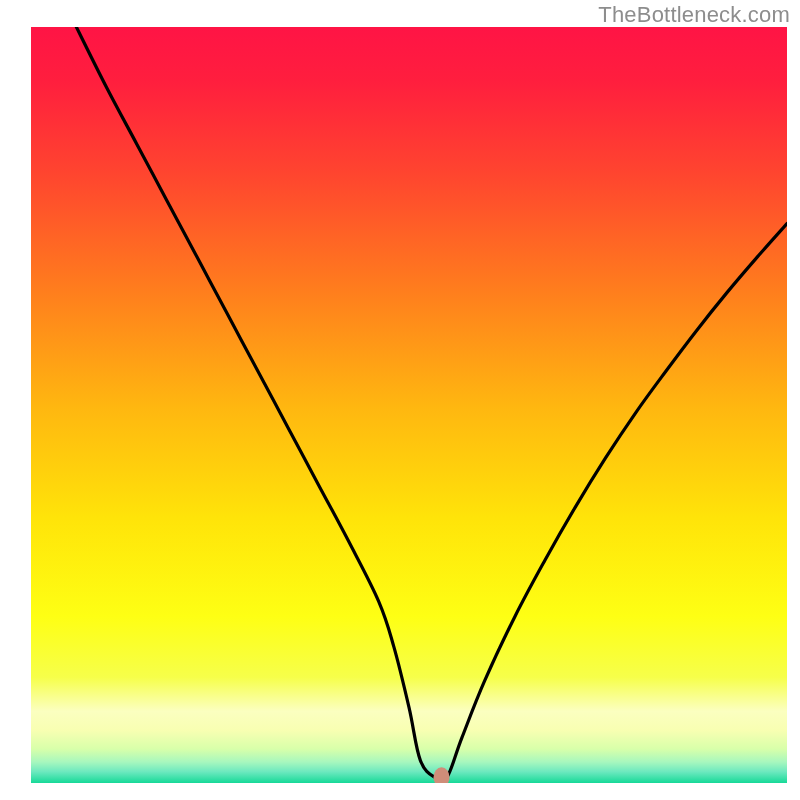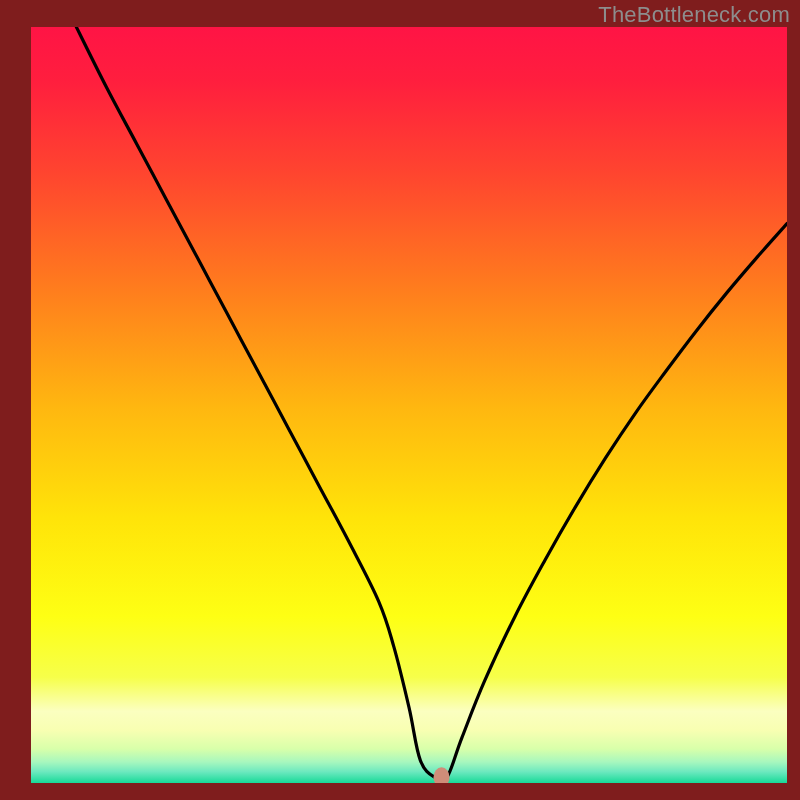--- a/index.html
+++ b/index.html
@@ -8,21 +8,21 @@
     width: 800px;
     height: 800px;
     background: #000;
     overflow: hidden;
     font-family: Arial, Helvetica, sans-serif;
   }
   .frame {
     position: relative;
     width: 800px;
     height: 800px;
-    background: #7f1d1d;
+    background: #ffffff;
   }
   .watermark {
     position: absolute;
     top: 2px;
     right: 10px;
     color: #8d8d8d;
     font-size: 22px;
     font-weight: 500;
     z-index: 10;
     letter-spacing: 0.2px;

